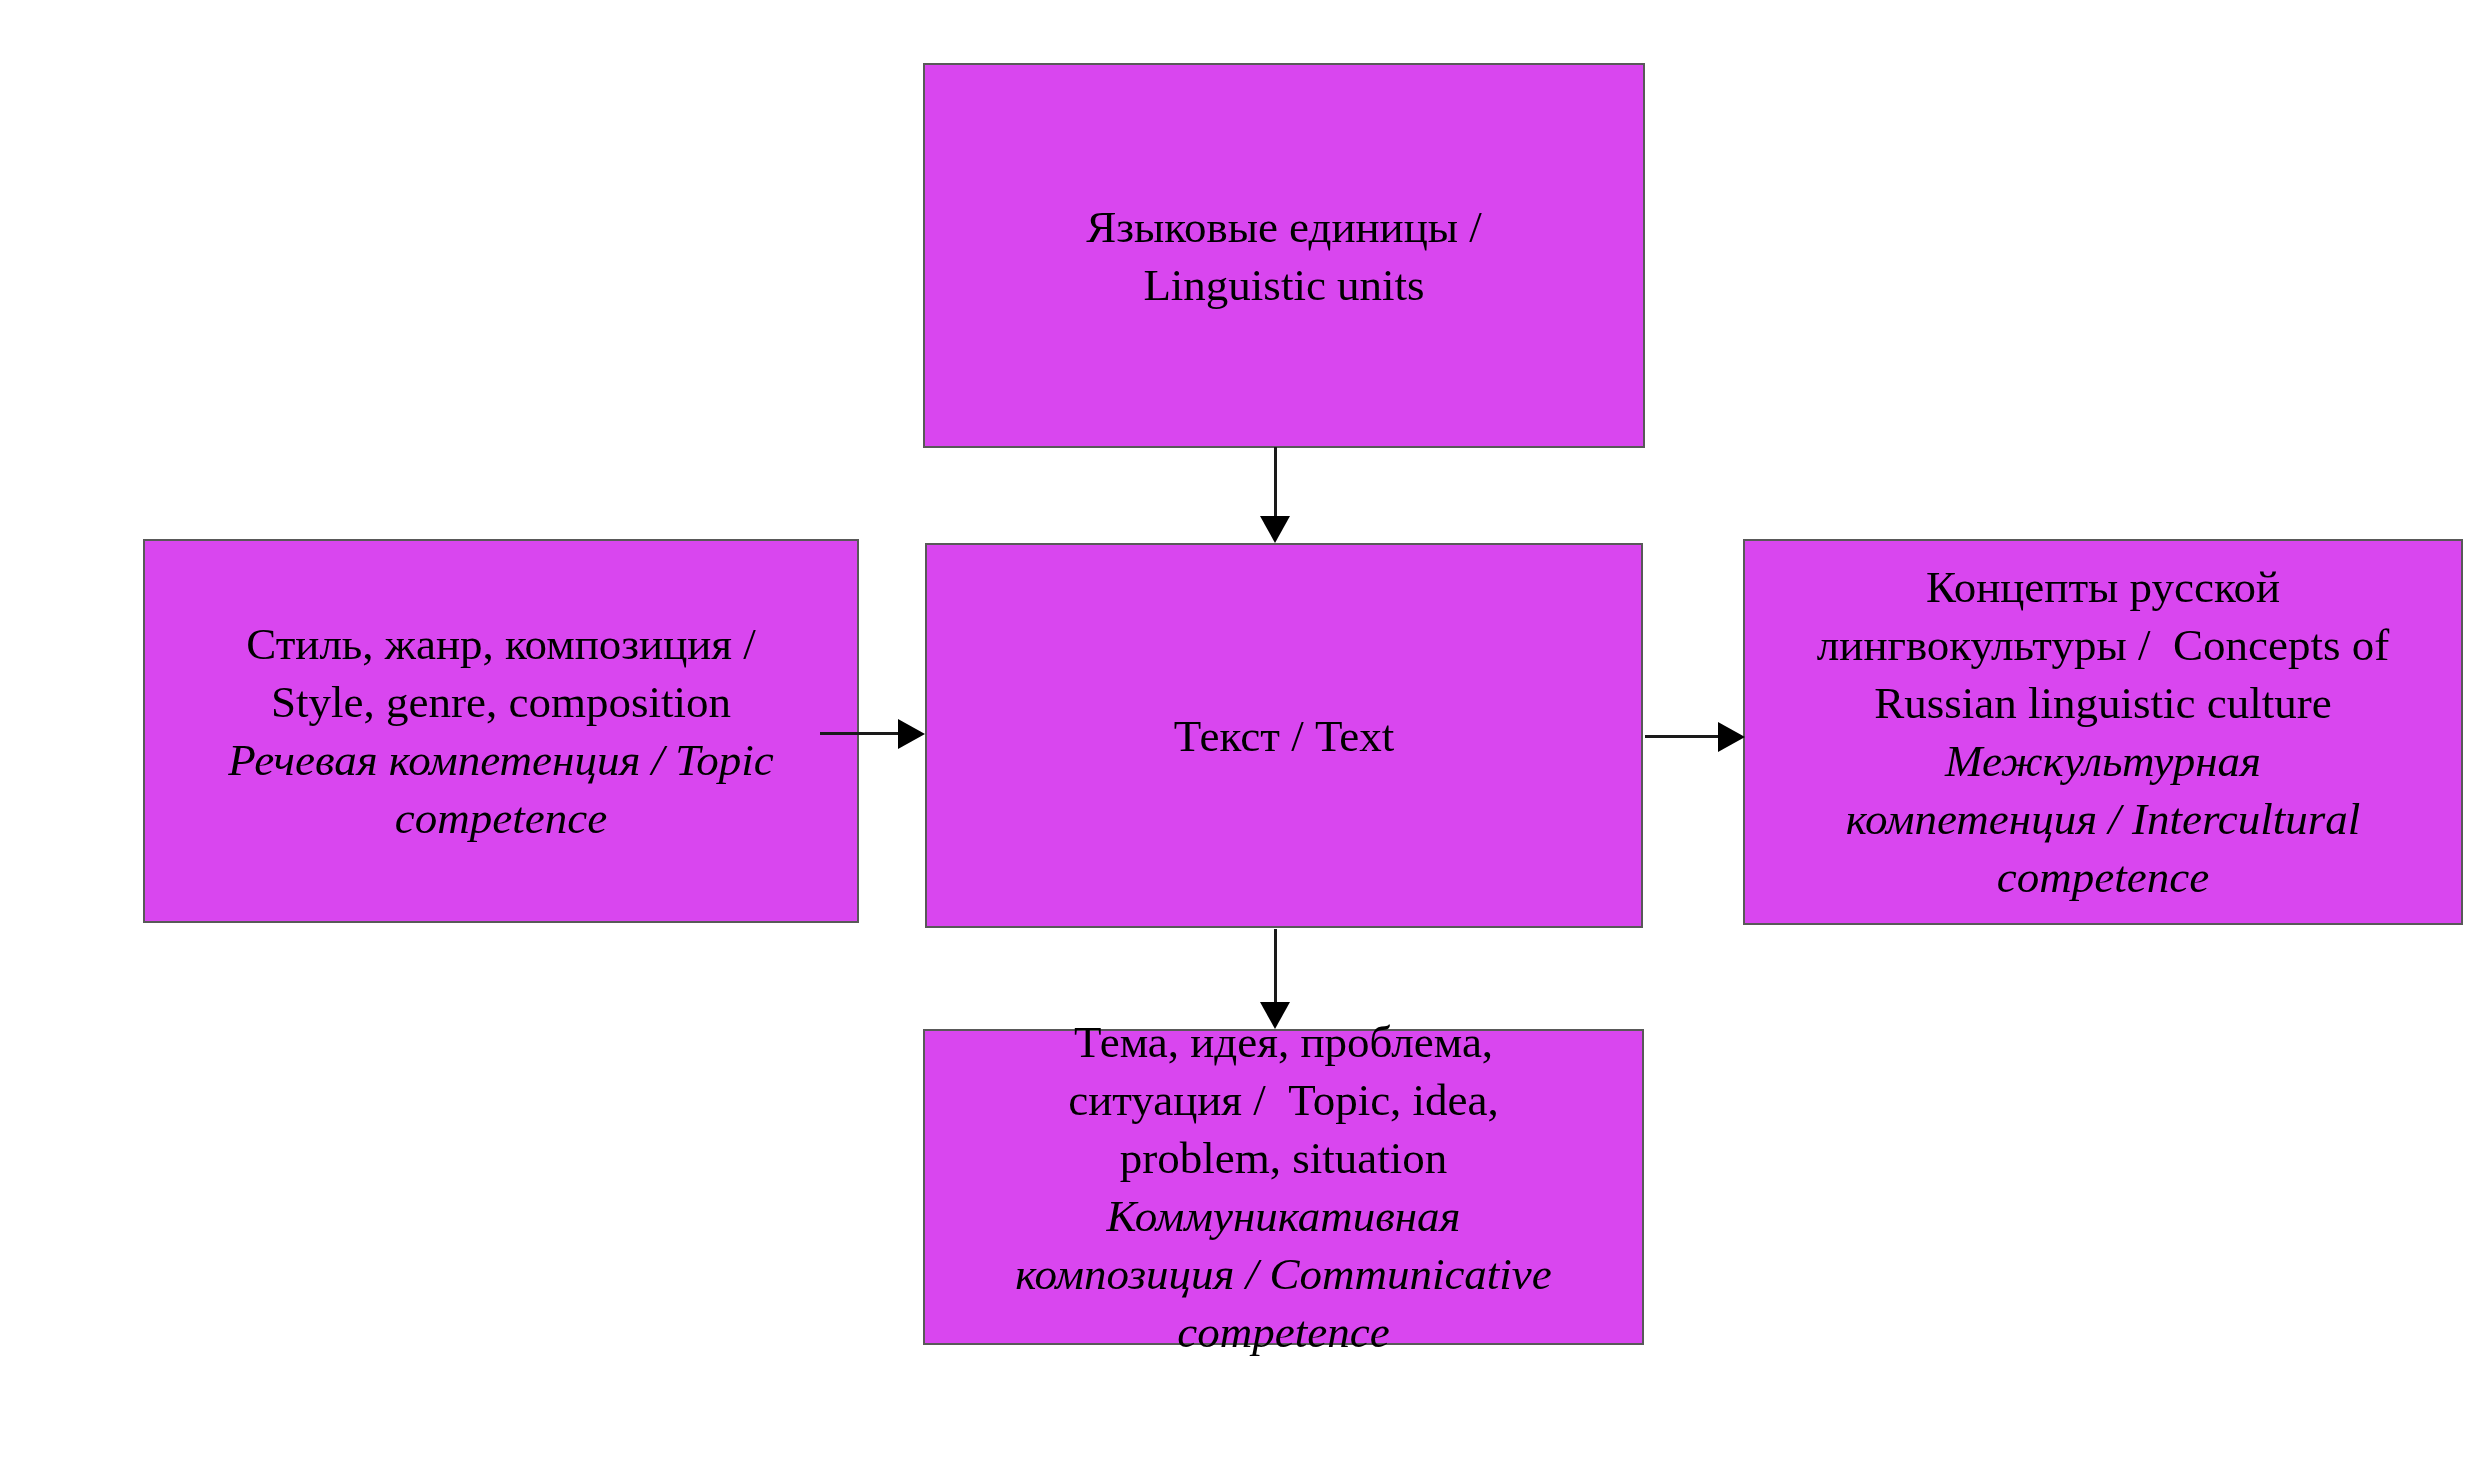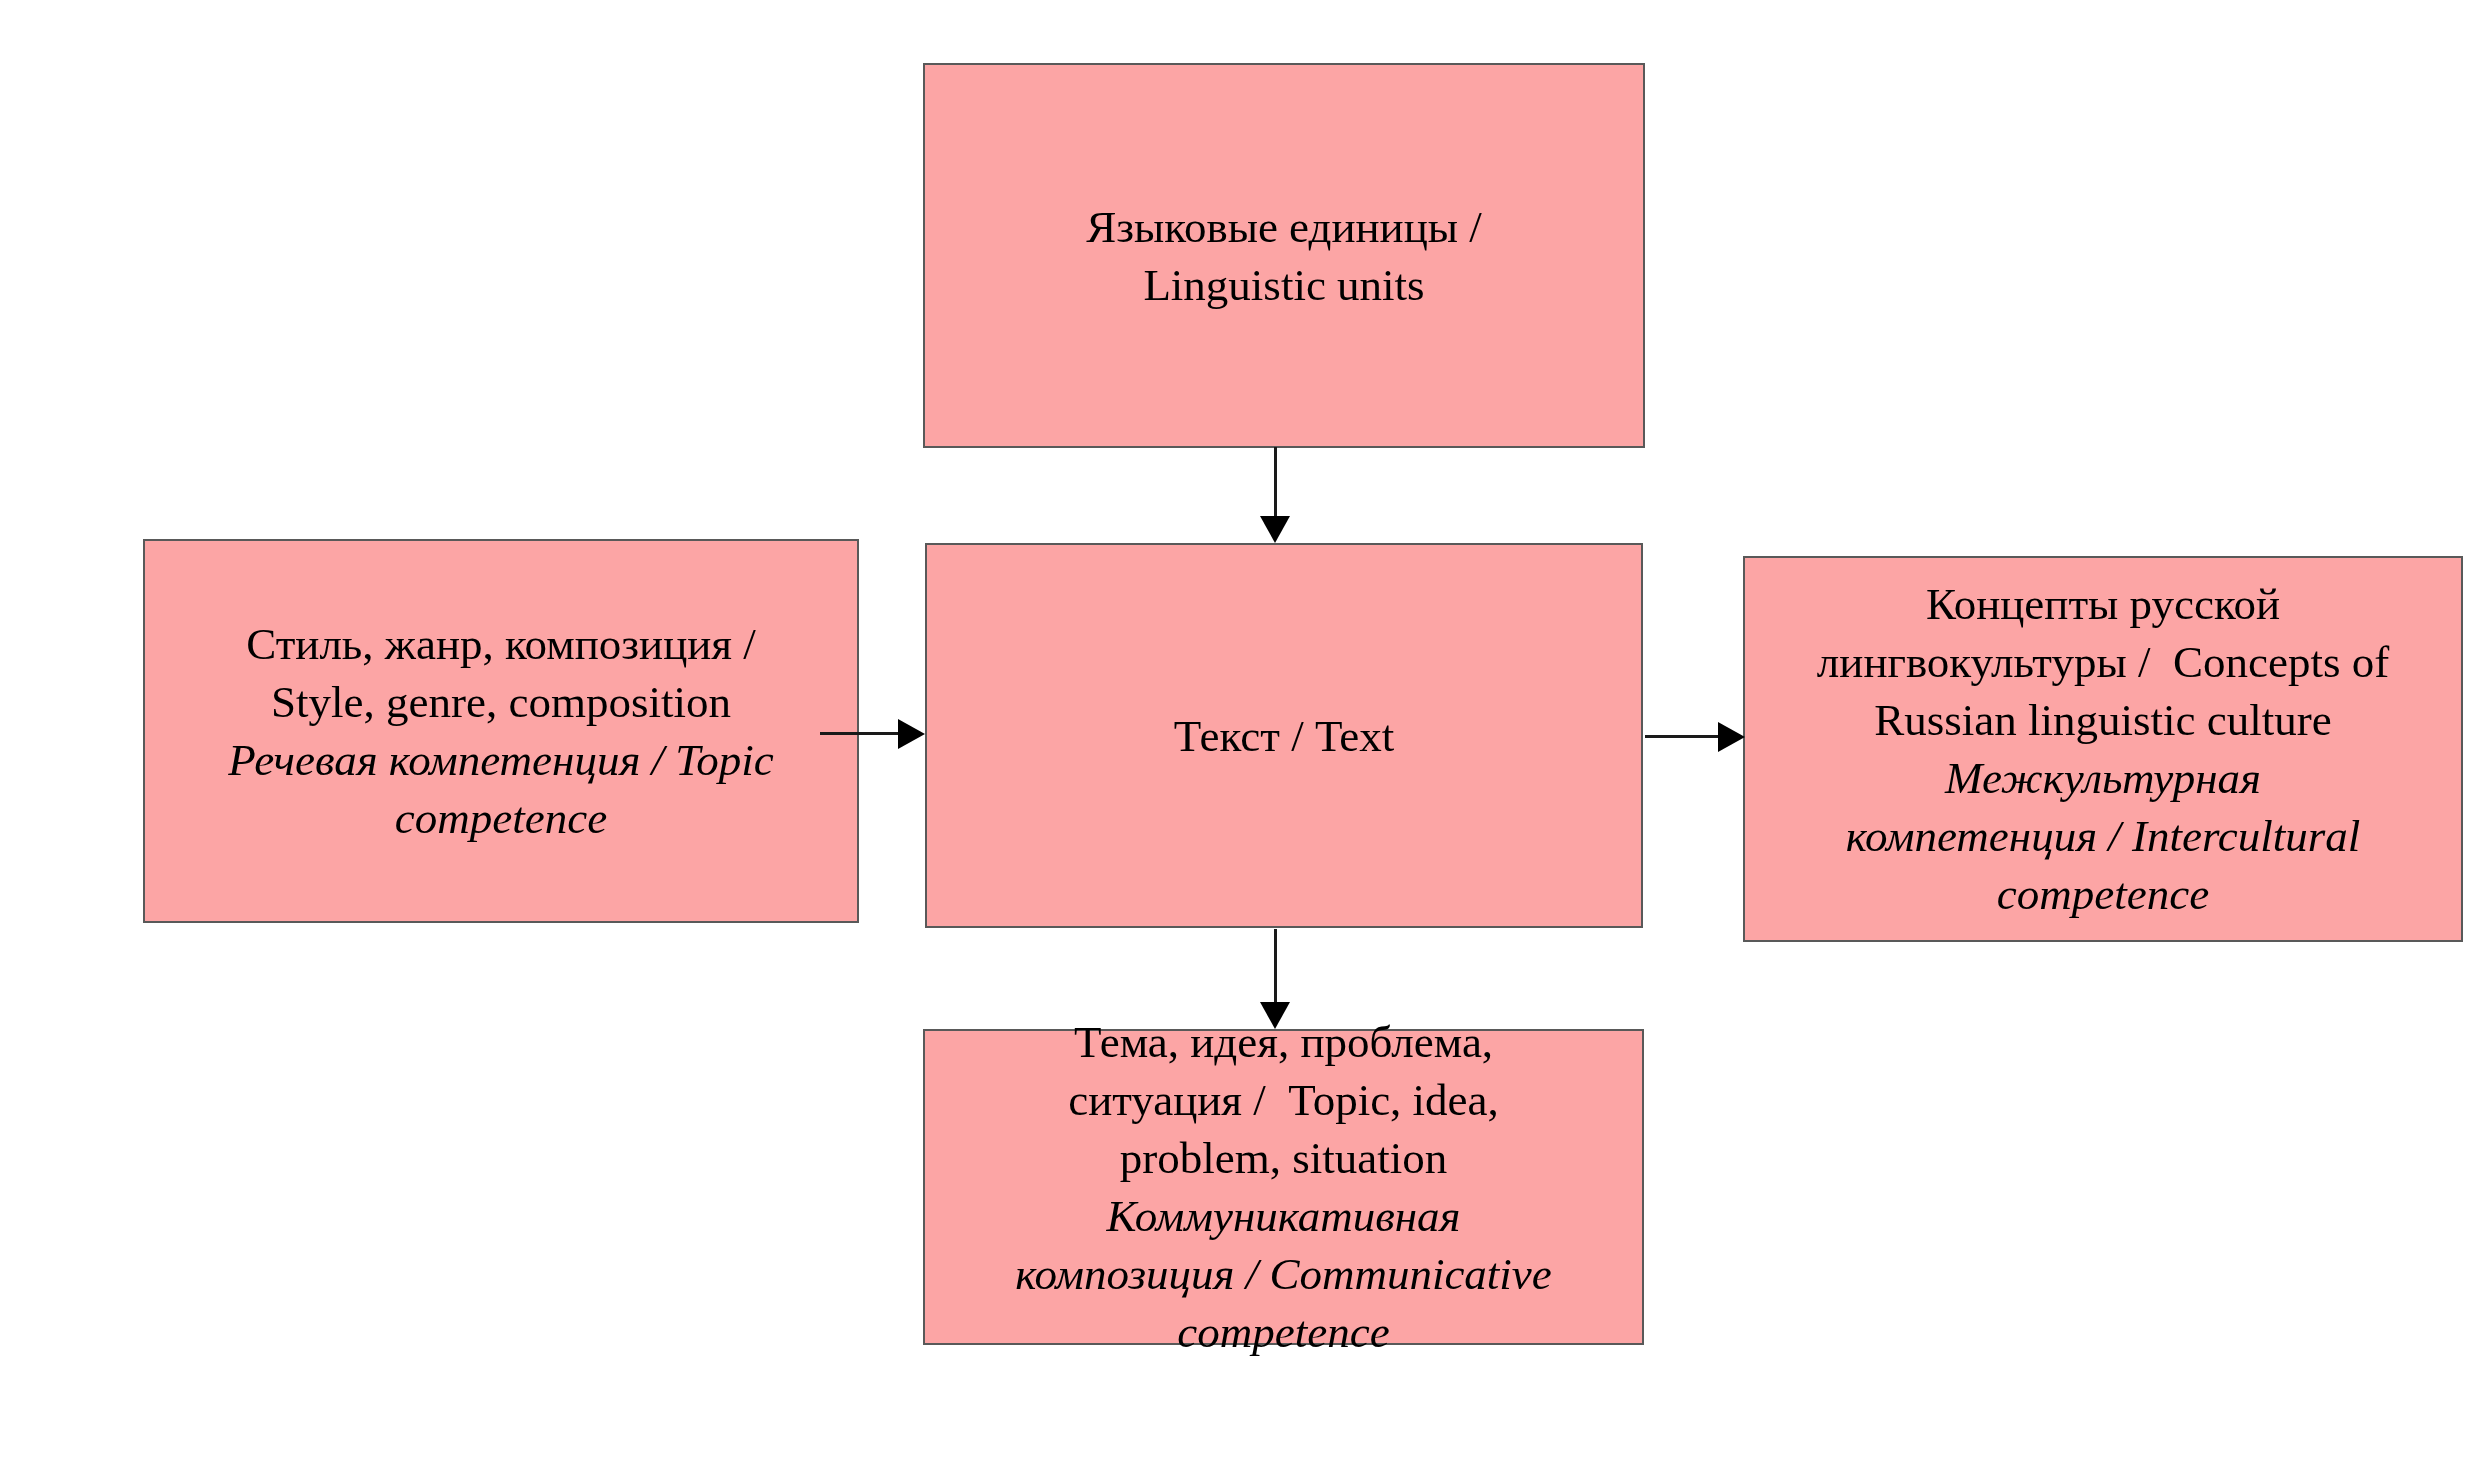--- a/index.html
+++ b/index.html
@@ -12,42 +12,42 @@
     width: 2476px;
     height: 1478px;
     background: #ffffff;
     overflow: hidden;
     font-family: "Liberation Serif", serif;
     color: #000000;
   }
   .box {
     position: absolute;
     box-sizing: border-box;
-    background: #fca5a5;
+    background: #d946ef;
     border: 2px solid #595959;
     display: flex;
     flex-direction: column;
     justify-content: center;
     align-items: center;
     text-align: center;
     font-size: 45px;
     line-height: 58px;
     padding: 0 18px;
   }
   .txt {
     white-space: pre-wrap;
     width: 100%;
   }
   .txt.italic {
     font-style: italic;
   }
   .box-top    { left: 923px;  top: 63px;   width: 722px; height: 385px; }
   .box-left   { left: 104px;  top: 539px;  width: 716px; height: 384px; margin-left: 39px; }
   .box-center { left: 925px;  top: 543px;  width: 718px; height: 385px; }
-  .box-right  { left: 1743px; top: 556px;  width: 720px; height: 386px; }
+  .box-right  { left: 1743px; top: 539px;  width: 720px; height: 386px; }
   .box-bottom { left: 923px;  top: 1029px; width: 721px; height: 316px; }
 
   .arrow { position: absolute; }
   .arrow .vline {
     position: absolute;
     width: 3px;
     background: #1a1a1a;
   }
   .arrow .hline {
     position: absolute;

